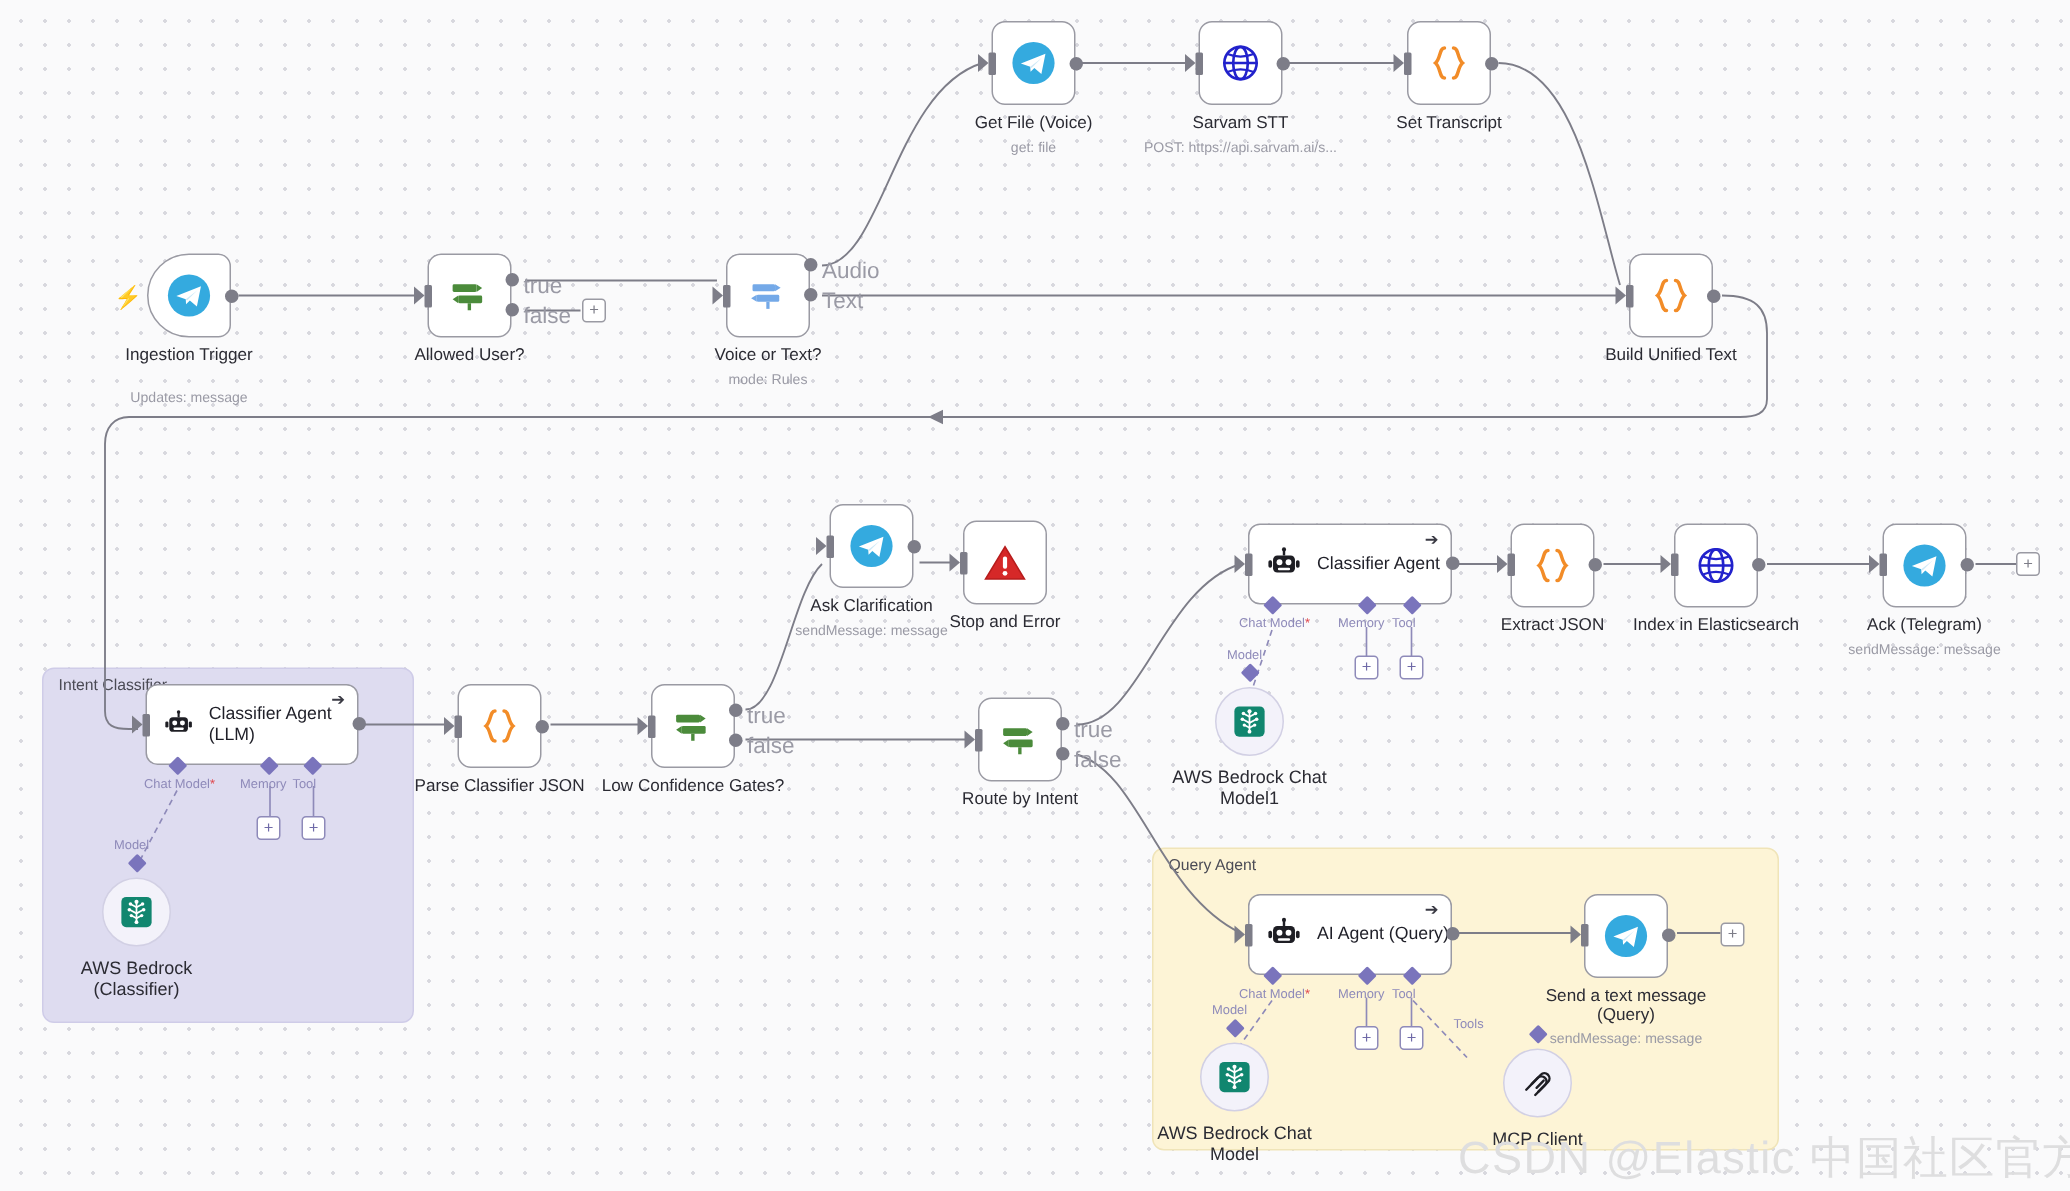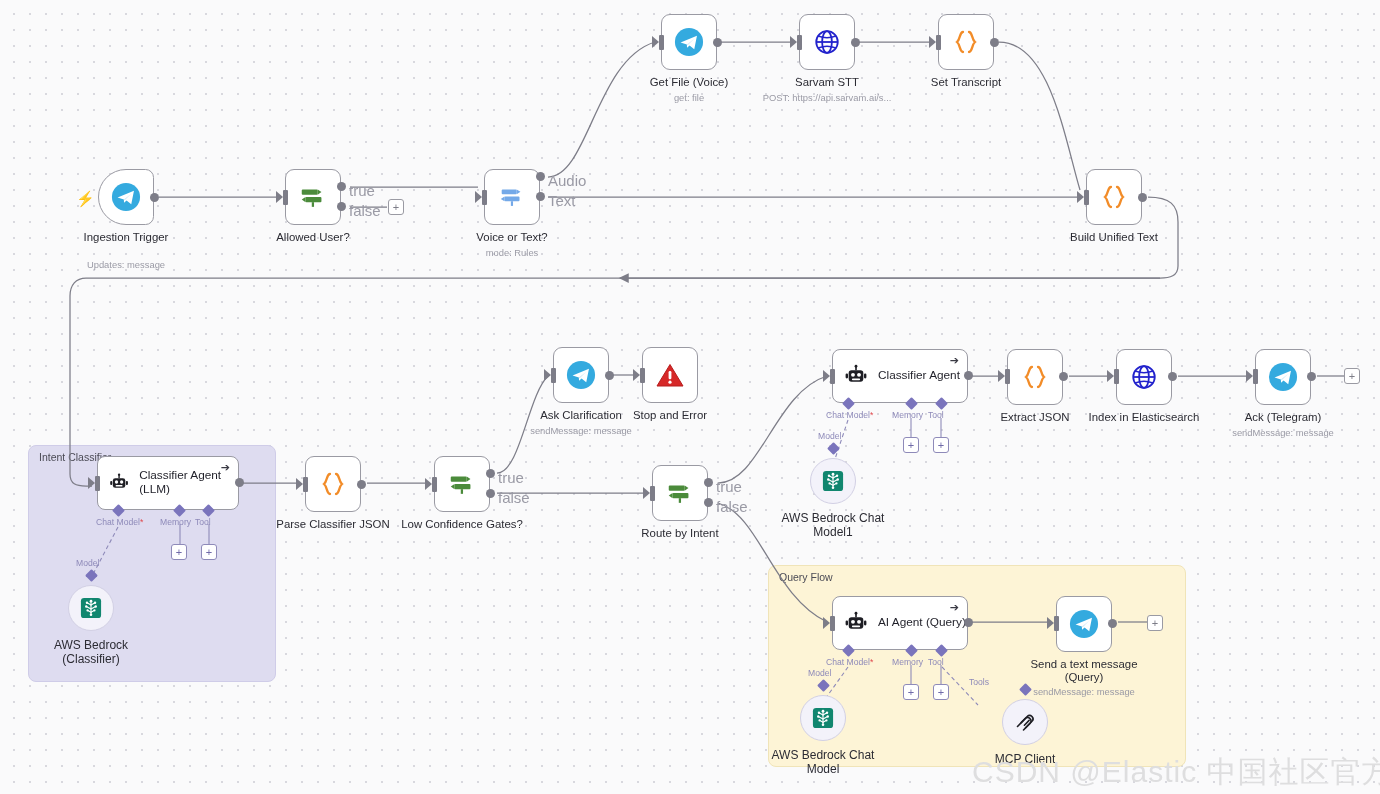--- a/index.html
+++ b/index.html
@@ -73,21 +73,21 @@
 </style>
 </head>
 <body>
 
 <div id="canvas">
 
   <div class="group intent" style="left:28px;top:445px;width:246px;height:235px;">
     <span class="glabel">Intent Classifier</span>
   </div>
   <div class="group query" style="left:768px;top:565px;width:416px;height:200px;">
-    <span class="glabel">Query Flow</span>
+    <span class="glabel">Query Agent</span>
   </div>
 
   <svg class="wires">
     <defs>
       <marker id="arw" markerWidth="9" markerHeight="9" refX="7" refY="4.5" orient="auto">
         <path d="M0,0.6 L8,4.5 L0,8.4 z" fill="#7d7d88"></path>
       </marker>
       <marker id="arwL" markerWidth="9" markerHeight="9" refX="7" refY="4.5" orient="auto">
         <path d="M0,0.6 L8,4.5 L0,8.4 z" fill="#7d7d88"></path>
       </marker>
@@ -352,21 +352,21 @@
     </div>
     <div class="plugtip" style="left:-9px;top:22px;"></div>
     <div class="plug" style="left:-2px;top:21px;"></div>
     <div class="dot" style="left:52px;top:13px;"></div>
     <div class="dot" style="left:52px;top:33px;"></div>
     <div class="portlbl" style="left:64px;top:13px;">true</div>
     <div class="portlbl" style="left:64px;top:33px;">false</div>
     <div class="caption">Low Confidence Gates?</div>
   </div>
 
-  <div class="node" style="left:553px;top:347px;width:56px;height:56px;">
+  <div class="node" style="left:553px;top:336px;width:56px;height:56px;">
     <div class="box">
       <svg width="30" height="30" viewBox="0 0 32 32">
         <circle cx="16" cy="16" r="15" fill="#34aadf"></circle>
         <path d="M7 16.4 L24.5 9.4 L21.6 23.8 L16.6 19.6 L13.9 22.2 L13.7 18.6 Z" fill="#fff"></path>
         <path d="M13.7 18.6 L22 12.2 L14.6 19.5 Z" fill="#cfe9f7"></path>
       </svg>
     </div>
     <div class="plugtip" style="left:-9px;top:22px;"></div>
     <div class="plug" style="left:-2px;top:21px;"></div>
     <div class="dot" style="left:52px;top:24px;"></div>

